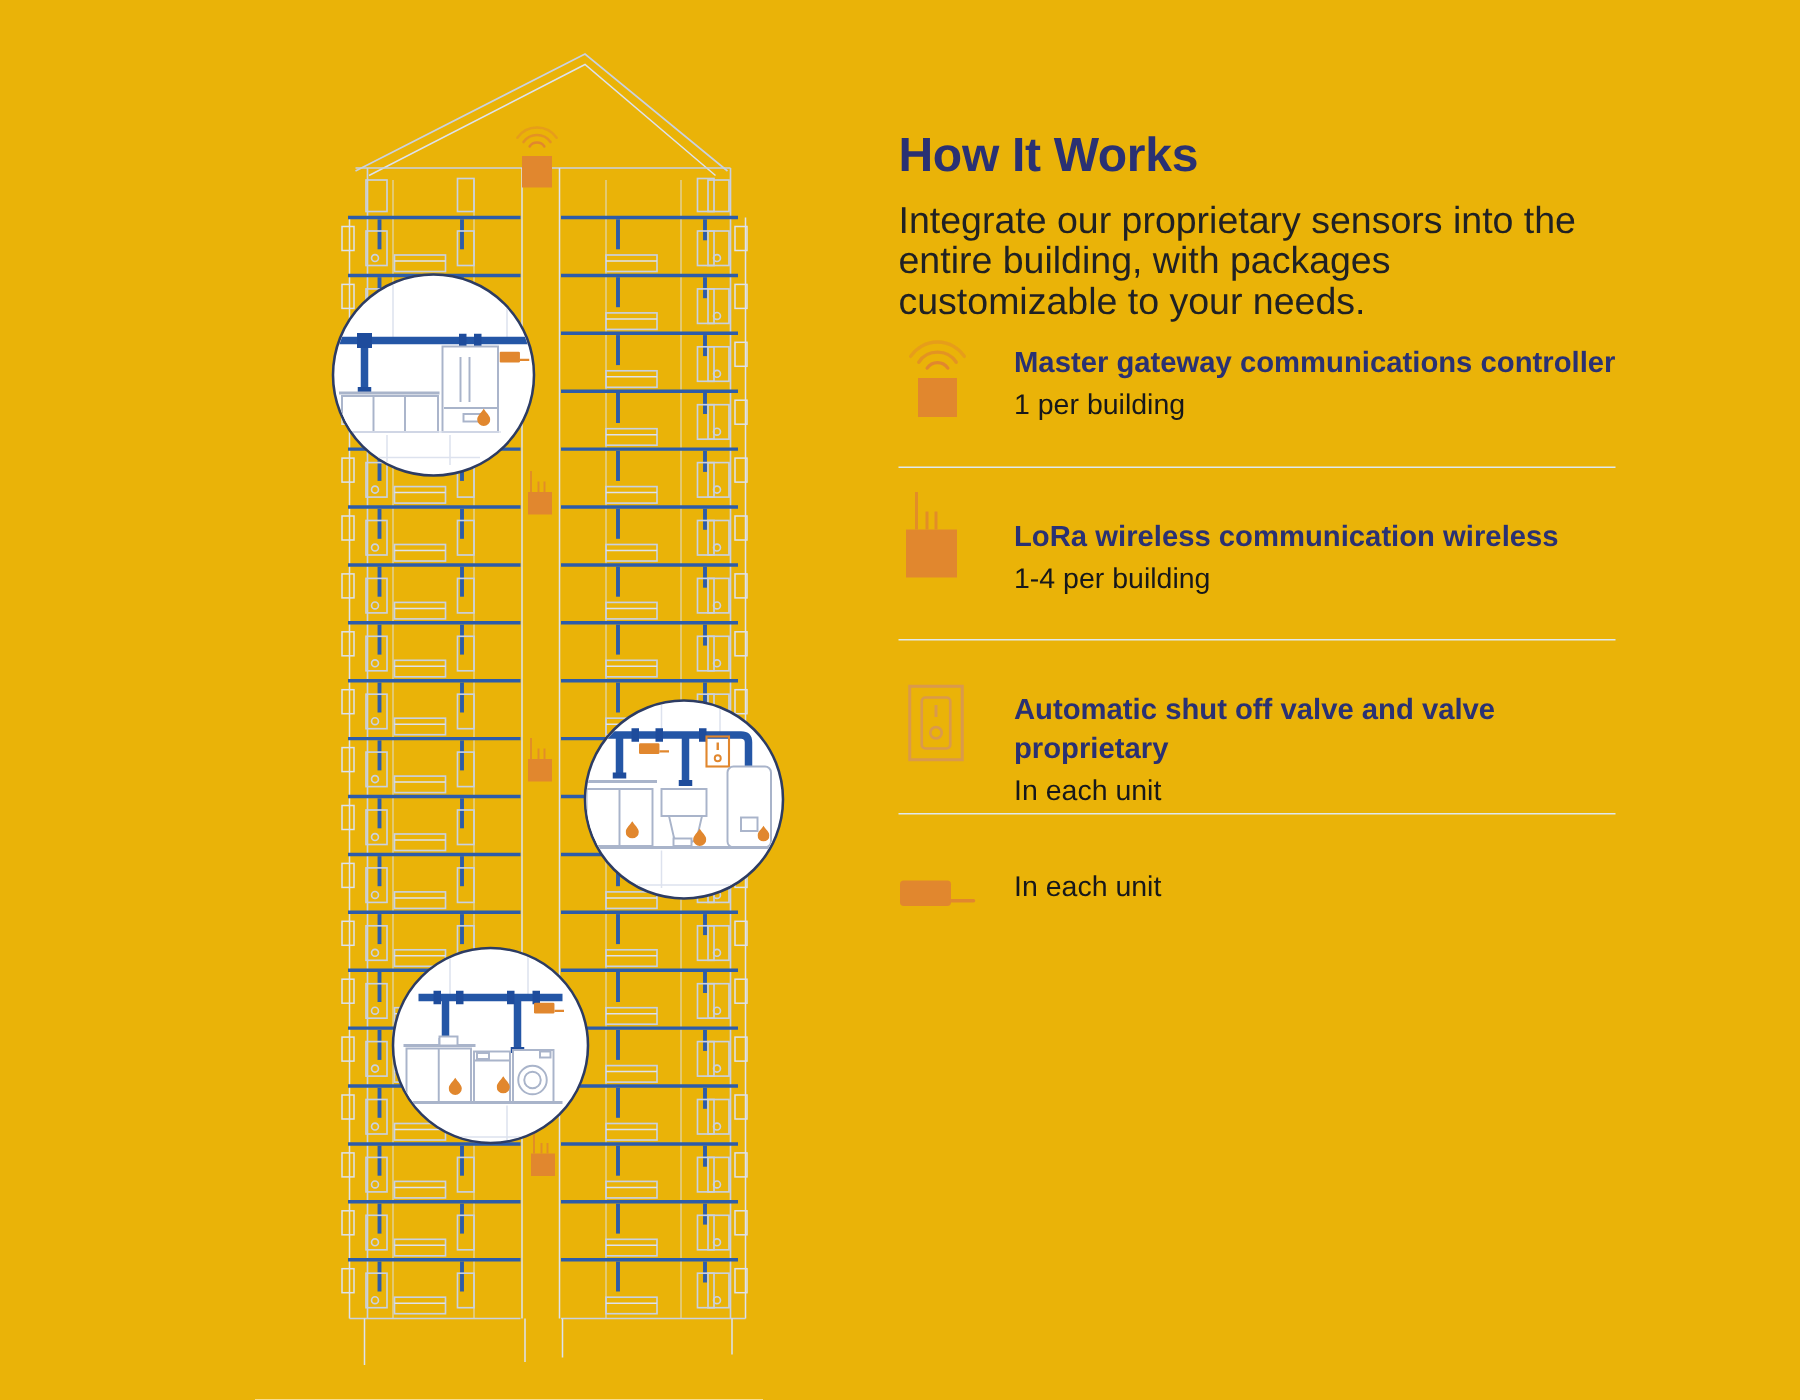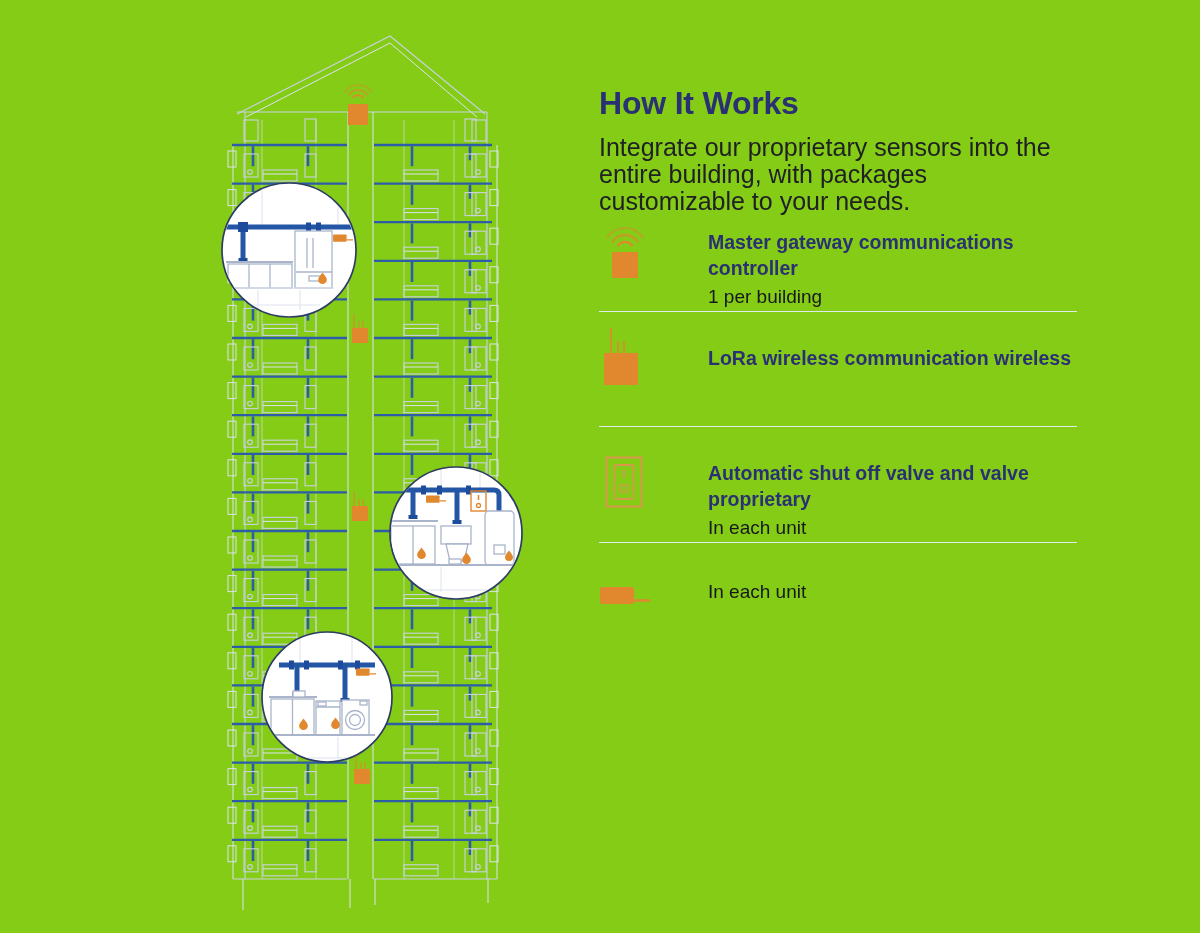--- a/index.html
+++ b/index.html
@@ -1,17 +1,17 @@
 <!DOCTYPE html>
 <html><head>
 <meta charset="utf-8">
 <style>
   html,body{margin:0;padding:0;background:#ffffff;}
   .stage{
-    position:relative;width:1200px;height:933px;overflow:hidden;background:#84cc16;
+    position:relative;width:1200px;height:933px;overflow:hidden;background:#eab308;
     font-family:"Liberation Sans", sans-serif;
   }
   .illustration{position:absolute;left:0;top:0;}
 
   
   .fline{stroke:#2D5CA9;stroke-width:2.3;}
   .ftick{stroke:#2D5CA9;stroke-width:2.6;}
   .faint{fill:none;stroke:#C9D1E1;stroke-width:1.1;}
   .faint2{fill:none;stroke:#DDE2EE;stroke-width:1;}
   .pipe{stroke:#2456A6;stroke-width:5;fill:none;}
@@ -21,21 +21,21 @@
   .fixl2{fill:none;stroke:#A9B4CA;stroke-width:2;}
   .callout{fill:#fff;stroke:#2D3C63;stroke-width:1.7;}
   .orange{fill:#E1872E;}
   .oline{stroke:#E1872E;fill:none;}
 
   
   .content{position:absolute;left:599px;top:84px;width:480px;}
   .page-title{margin:0;font-size:32px;line-height:38px;font-weight:700;color:#2A3173;letter-spacing:-0.2px;}
   .page-sub{margin:12px 0 0 0;font-size:25px;line-height:27px;color:#202124;}
   .list{position:absolute;left:0;top:112px;width:478px;}
-  .row{display:flex;height:115.5px;box-sizing:border-box;border-bottom:1px solid #DFE9EF;gap:32px;}
+  .row{display:flex;height:115.5px;box-sizing:border-box;border-bottom:1px solid #DFE9EF;}
   .row:last-child{border-bottom:none;}
   .icon-box{width:77px;flex:0 0 77px;box-sizing:border-box;}
   .txt{flex:1;padding-top:33px;}
   .row-title{font-size:19.5px;line-height:26px;font-weight:700;color:#2A3173;}
   .row-sub{font-size:19px;line-height:27px;color:#17181B;margin-top:2px;}
   .ic{display:block;}
   .ic-wifi{margin:30px 0 0 0;}
   .ic-waves{margin:33px 0 0 1px;}
   .ic-lora{margin:15px 0 0 4px;}
   .ic-valve{margin:29px 0 0 6px;}
@@ -580,20 +580,21 @@
         <div class="icon-box">
           <svg class="ic ic-lora" width="38" height="60" viewBox="0 0 38 60">
             <line x1="8" y1="1" x2="8" y2="26" stroke="#E1872E" stroke-width="2" opacity="0.85"></line>
             <line x1="15" y1="14" x2="15" y2="26" stroke="#E1872E" stroke-width="2" opacity="0.85"></line>
             <line x1="21" y1="14" x2="21" y2="26" stroke="#E1872E" stroke-width="2" opacity="0.85"></line>
             <rect x="1" y="26" width="34" height="32" fill="#E1872E"></rect>
           </svg>
         </div>
         <div class="txt">
           <div class="row-title">LoRa wireless communication wireless</div>
+          <div class="row-sub">1-4 per building</div>
         </div>
       </div>
 
       <div class="row">
         <div class="icon-box">
           <svg class="ic ic-valve" width="38" height="52" viewBox="0 0 38 52">
             <rect x="1.5" y="1.5" width="35" height="49" fill="none" stroke="#D9994D" stroke-width="2"></rect>
             <rect x="9.5" y="9" width="19" height="34" rx="2.5" fill="none" stroke="#D9994D" stroke-width="1.8"></rect>
             <line x1="19" y1="14" x2="19" y2="22" stroke="#D9994D" stroke-width="2"></line>
             <circle cx="19" cy="32.5" r="3.8" fill="none" stroke="#D9994D" stroke-width="1.8"></circle>

